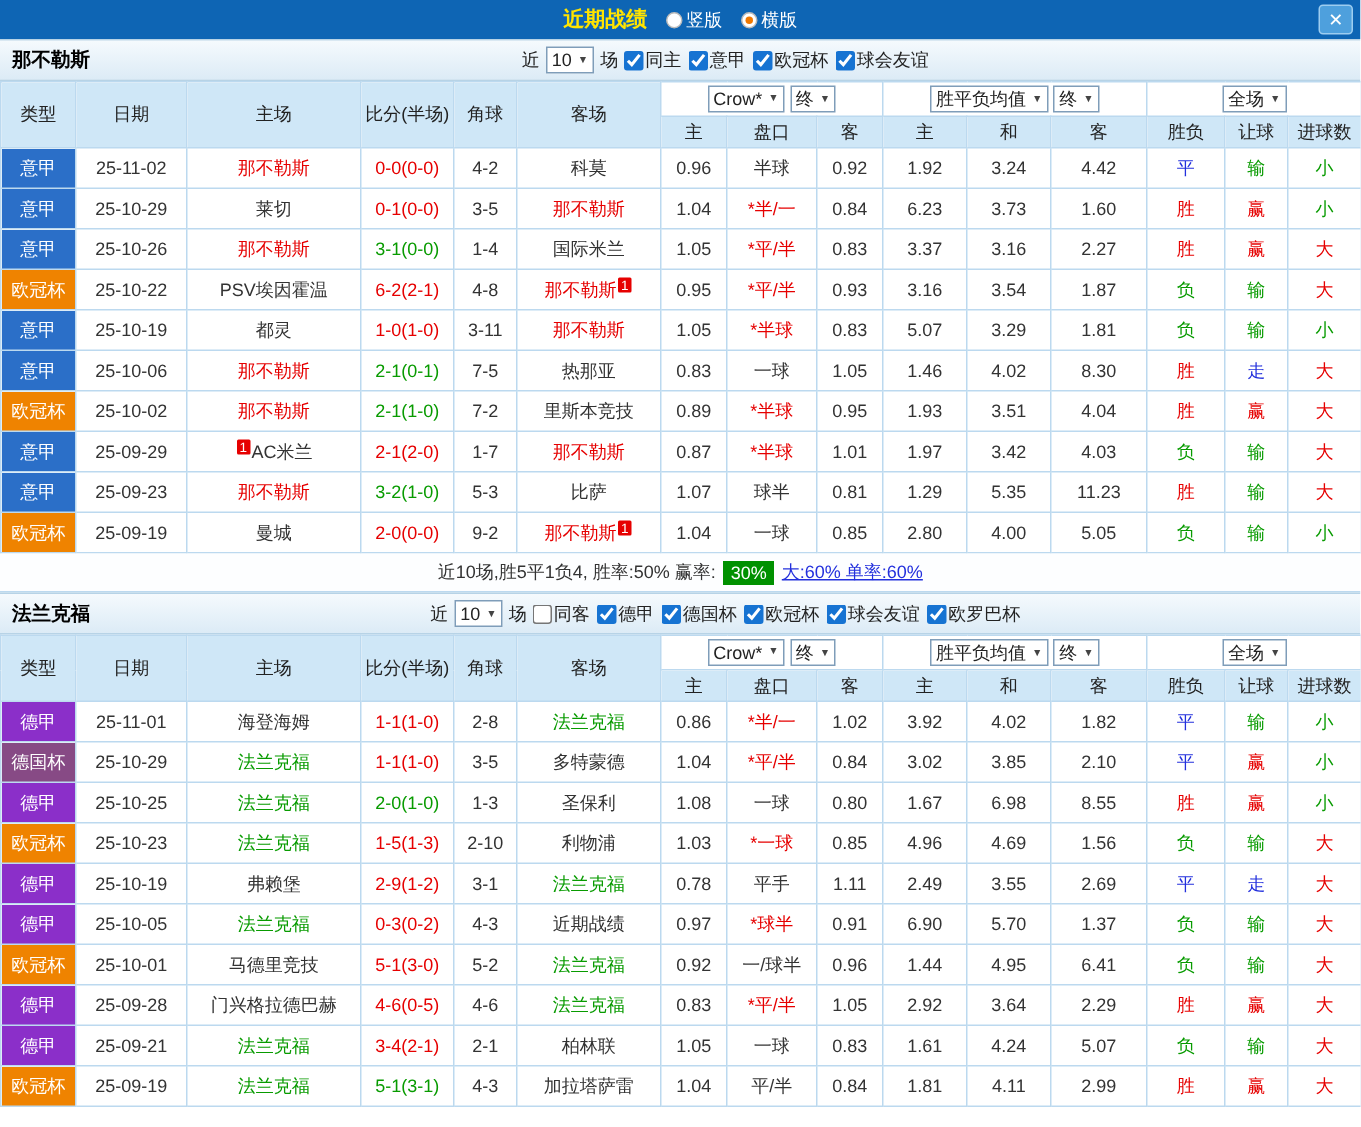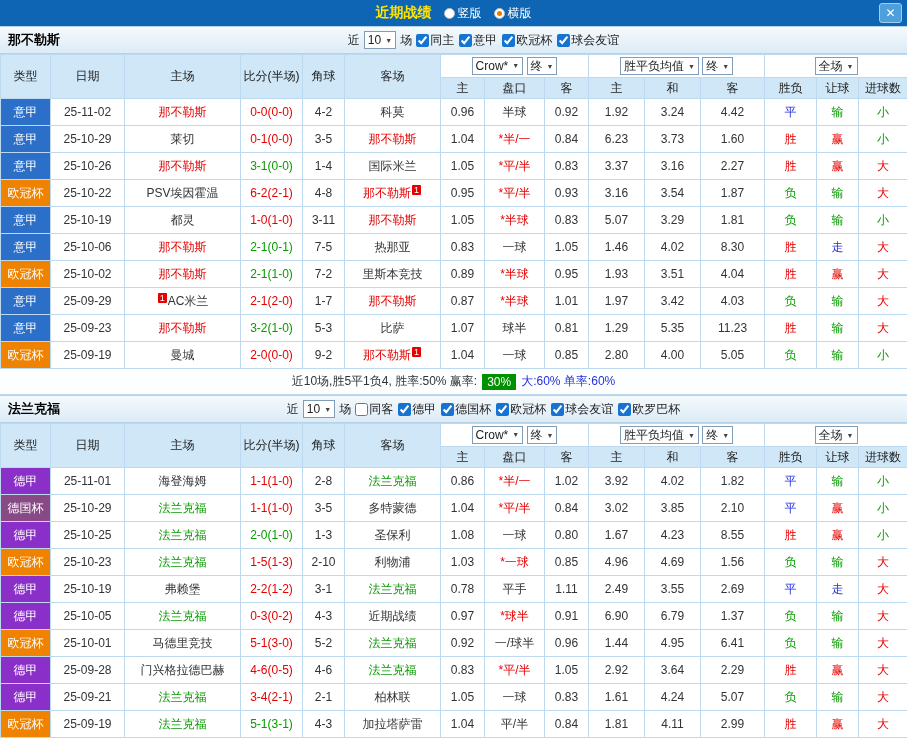--- a/index.html
+++ b/index.html
@@ -39,21 +39,21 @@
   tbody td { height:27px; background:#fff; color:#333; }
   td.league { color:#fff; }
   .teamname { cursor:pointer; }
   .card { display:inline-block; background:#e60000; color:#fff; font-size:9px; line-height:10px;
     padding:0 2px; margin:0 1px; vertical-align:top; border-radius:1px; }
   .c-red { color:#e60000; } .c-blue { color:#2330dd; } .c-green { color:#089b00; }
   
   .summary { height:26px; display:flex; align-items:center; justify-content:center; gap:5px;
     font-size:12px; color:#333; border-bottom:1px solid #bcd9ef; background:#fdfeff; }
   .summary .box { background:#009100; color:#fff; padding:1px 5px; }
-  .summary .tail { color:#2330dd; }
+  .summary .tail { color:#2330dd;text-decoration:underline; }
 </style>
 </head>
 <body>
 
 <header class="titlebar">
   <span class="title">近期战绩</span>
   <span class="radio">
     <span class="rdot"></span>
     <span>竖版</span>
   </span>
@@ -469,21 +469,21 @@
           <td class="league" style="background: rgb(139, 47, 201);">德甲</td>
           <td>25-10-25</td>
           <td><span class="teamname" style="color: rgb(8, 155, 0);">法兰克福</span></td>
           <td class="c-green">2-0(1-0)</td>
           <td>1-3</td>
           <td><span class="teamname">圣保利</span></td>
           <td>1.08</td>
           <td>一球</td>
           <td>0.80</td>
           <td>1.67</td>
-          <td>4.23</td>
+          <td>6.98</td>
           <td>8.55</td>
           <td class="c-red">胜</td>
           <td class="c-red">赢</td>
           <td class="c-green">小</td>
         </tr>
         <tr>
           <td class="league" style="background: rgb(239, 131, 0);">欧冠杯</td>
           <td>25-10-23</td>
           <td><span class="teamname" style="color: rgb(8, 155, 0);">法兰克福</span></td>
           <td class="c-red">1-5(1-3)</td>
@@ -496,21 +496,21 @@
           <td>4.69</td>
           <td>1.56</td>
           <td class="c-green">负</td>
           <td class="c-green">输</td>
           <td class="c-red">大</td>
         </tr>
         <tr>
           <td class="league" style="background: rgb(139, 47, 201);">德甲</td>
           <td>25-10-19</td>
           <td><span class="teamname">弗赖堡</span></td>
-          <td class="c-red">2-2(1-2)</td>
+          <td class="c-red">2-9(1-2)</td>
           <td>3-1</td>
           <td><span class="teamname" style="color: rgb(8, 155, 0);">法兰克福</span></td>
           <td>0.78</td>
           <td>平手</td>
           <td>1.11</td>
           <td>2.49</td>
           <td>3.55</td>
           <td>2.69</td>
           <td class="c-blue">平</td>
           <td class="c-blue">走</td>
@@ -520,21 +520,21 @@
           <td class="league" style="background: rgb(139, 47, 201);">德甲</td>
           <td>25-10-05</td>
           <td><span class="teamname" style="color: rgb(8, 155, 0);">法兰克福</span></td>
           <td class="c-red">0-3(0-2)</td>
           <td>4-3</td>
           <td><span class="teamname">近期战绩</span></td>
           <td>0.97</td>
           <td class="c-red">*球半</td>
           <td>0.91</td>
           <td>6.90</td>
-          <td>6.79</td>
+          <td>5.70</td>
           <td>1.37</td>
           <td class="c-green">负</td>
           <td class="c-green">输</td>
           <td class="c-red">大</td>
         </tr>
         <tr>
           <td class="league" style="background: rgb(239, 131, 0);">欧冠杯</td>
           <td>25-10-01</td>
           <td><span class="teamname">马德里竞技</span></td>
           <td class="c-red">5-1(3-0)</td>

